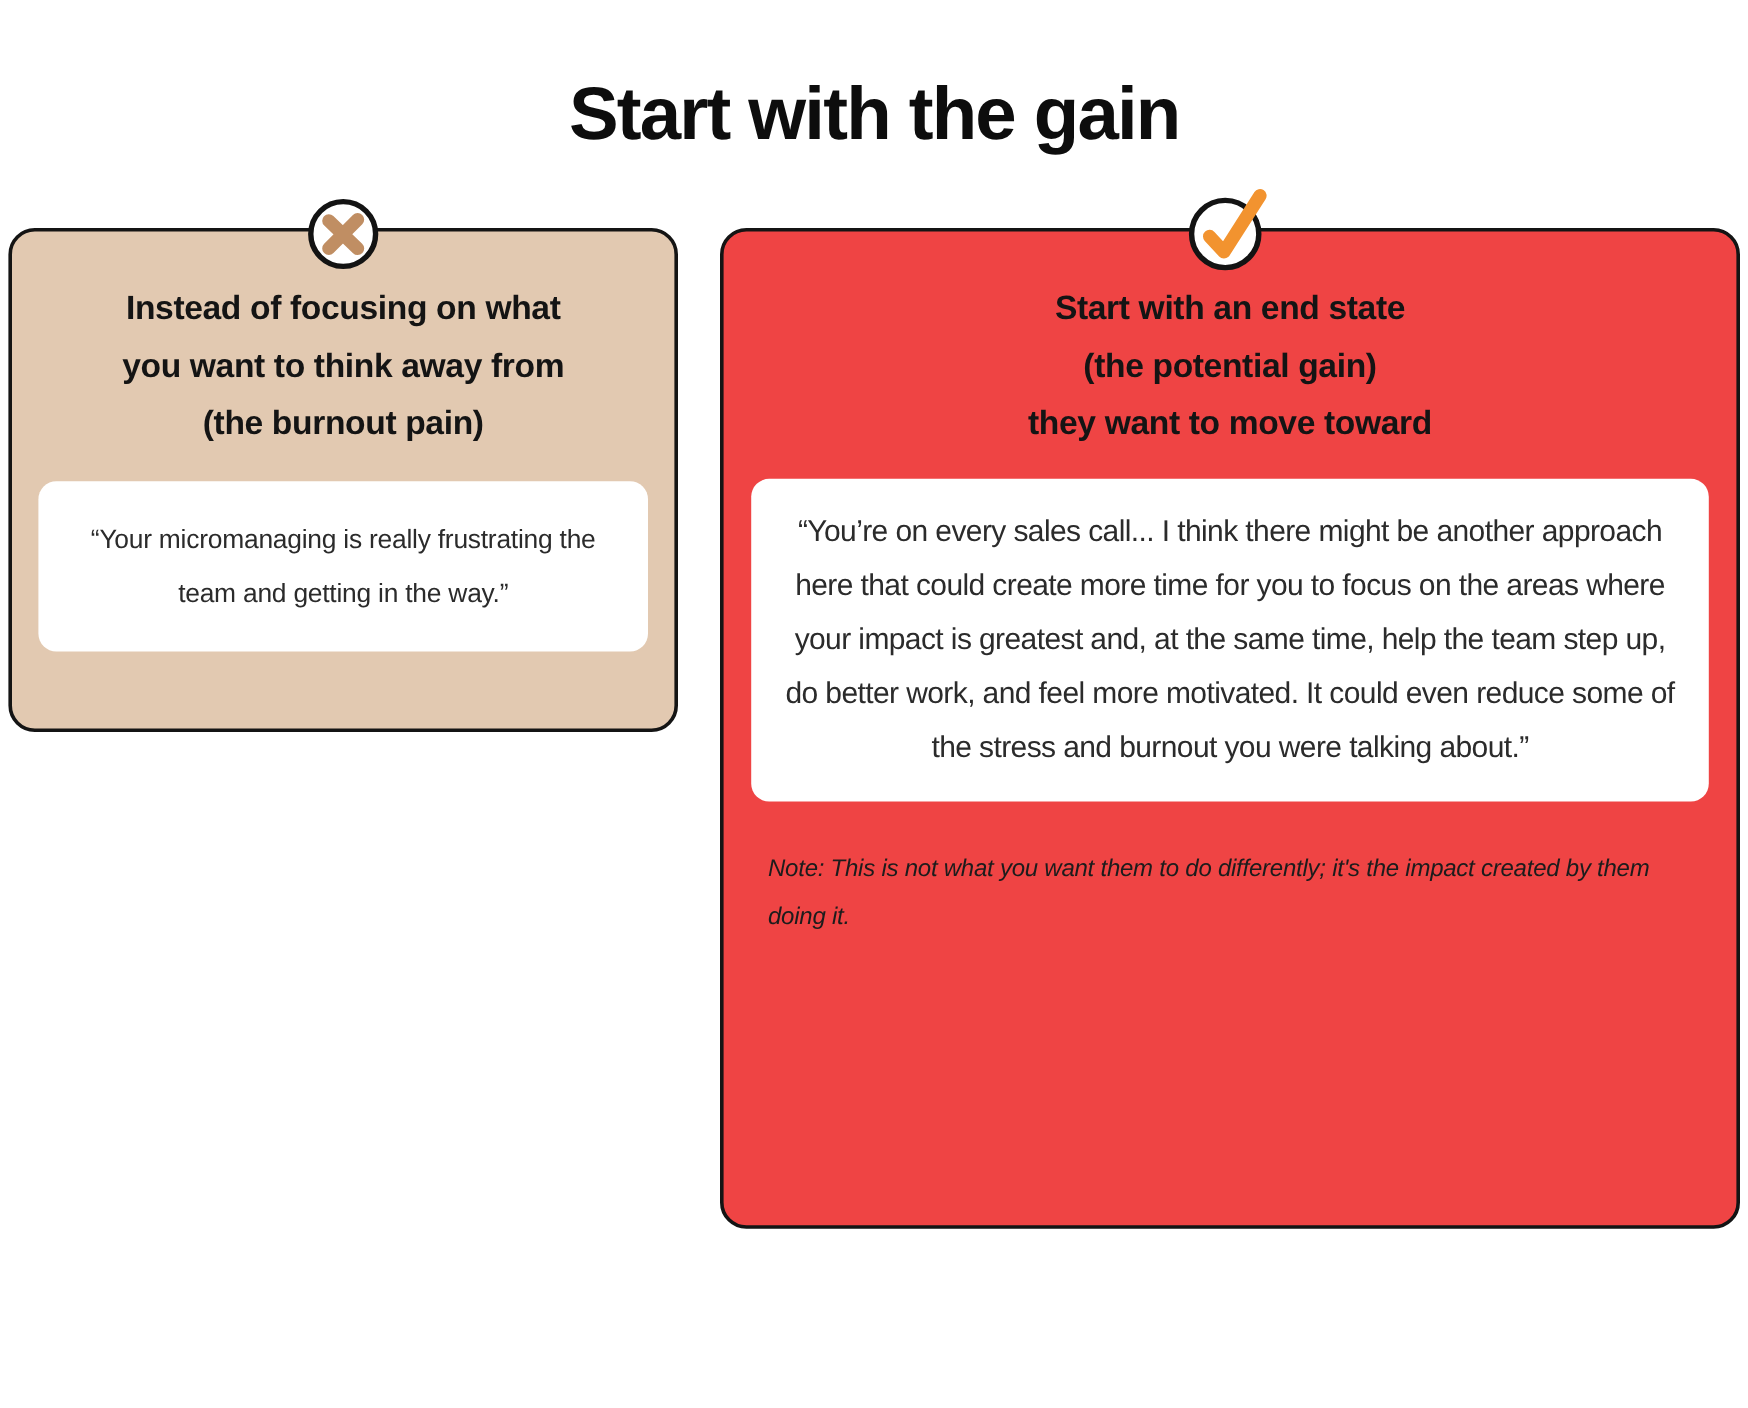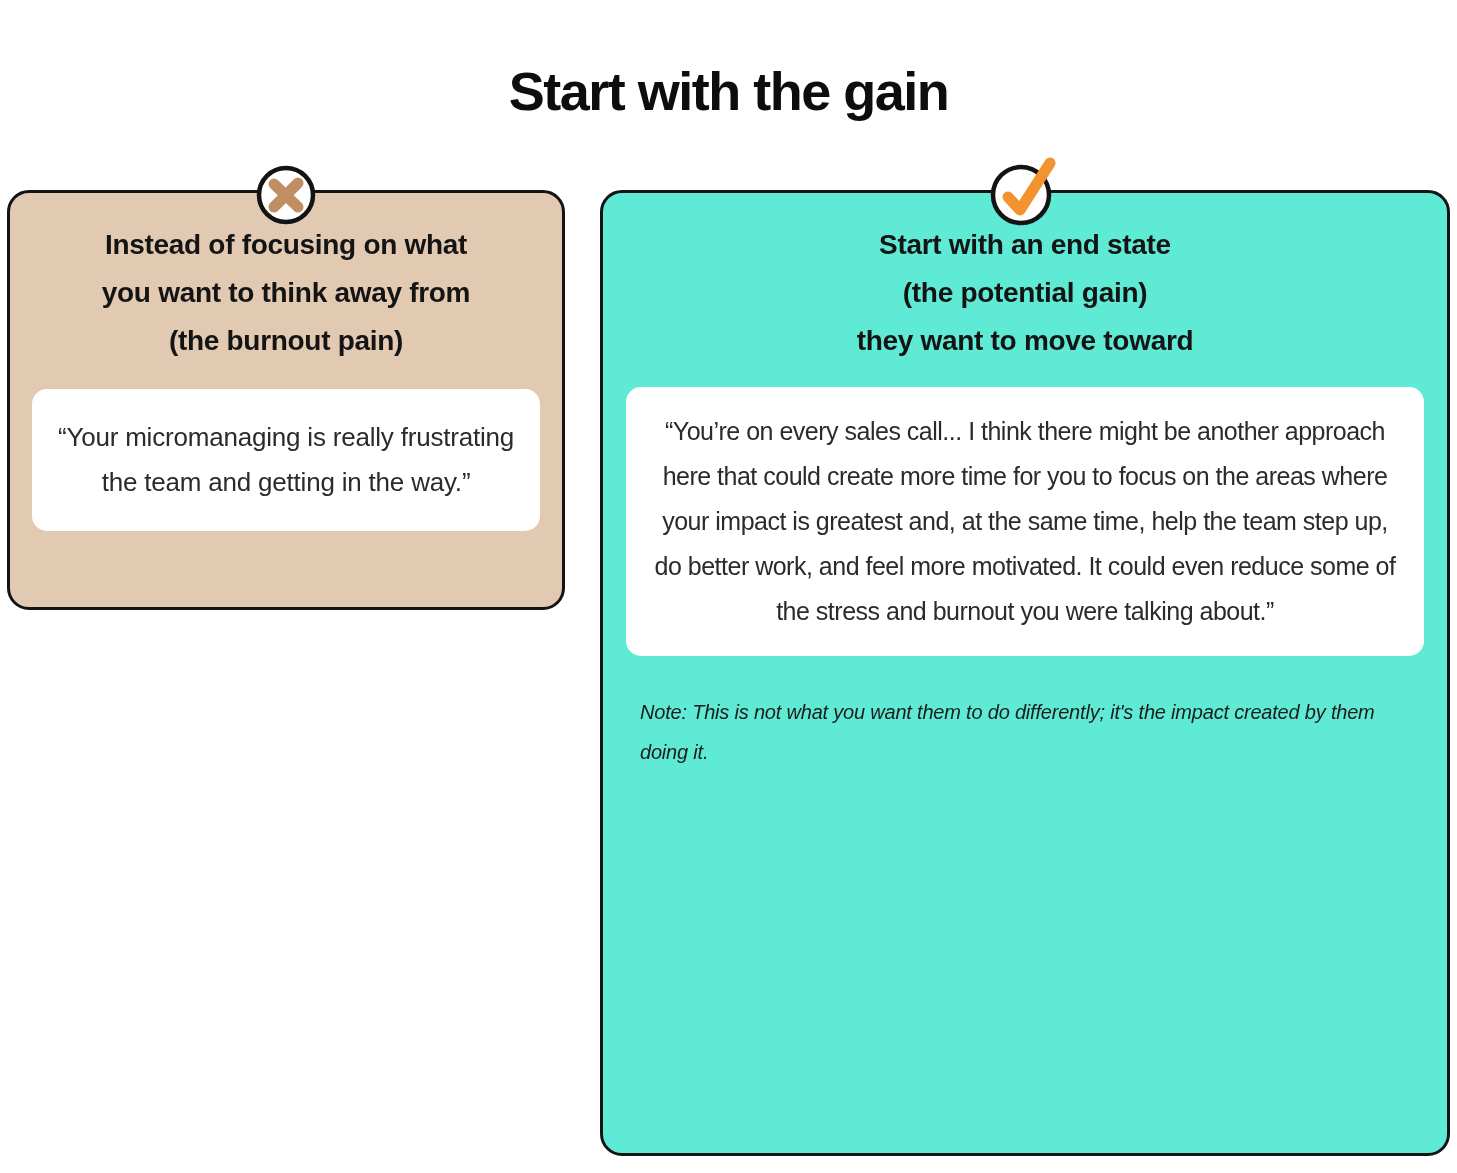--- a/index.html
+++ b/index.html
@@ -10,72 +10,72 @@
     background: #ffffff;
     font-family: "Liberation Sans", sans-serif;
     overflow: hidden;
   }
   .title {
     position: absolute;
     top: 60px;
     left: 0;
     width: 100%;
     text-align: center;
-    font-size: 54px;
+    font-size: 62px;
     font-weight: bold;
     letter-spacing: -1.5px;
     color: #0d0d0d;
   }
   .panel {
     position: absolute;
     top: 190px;
     box-sizing: border-box;
     border: 3px solid #141414;
     border-radius: 22px;
   }
   .panel-left {
     left: 7px;
     width: 558px;
     height: 420px;
     background: #e2c9b1;
   }
   .panel-right {
     left: 600px;
     width: 850px;
-    height: 966px;
-    background: #5eead4;
+    height: 834px;
+    background: #ef4444;
   }
   .badge {
     position: absolute;
     left: 50%;
     transform: translateX(-50%);
   }
   .badge-x { top: -30px; width: 64px; height: 64px; }
   .badge-check { top: -48px; width: 86px; height: 86px; }
   .heading {
-    margin: 28px 16px 0;
+    margin: 40px 16px 0;
     text-align: center;
     font-weight: bold;
     font-size: 28px;
     line-height: 48px;
     letter-spacing: -0.3px;
     color: #141414;
   }
   .card {
     background: #ffffff;
     border-radius: 15px;
     text-align: center;
     color: #2b2b2b;
     box-sizing: border-box;
   }
   .panel-left .card {
     width: 508px;
     margin: 24px auto 0;
     padding: 26px 22px;
-    font-size: 26px;
+    font-size: 22px;
     line-height: 45px;
     letter-spacing: -0.2px;
   }
   .panel-right .card {
     width: 798px;
     margin: 22px auto 0;
     padding: 22px 28px;
     font-size: 25px;
     line-height: 45px;
     letter-spacing: -0.5px;

